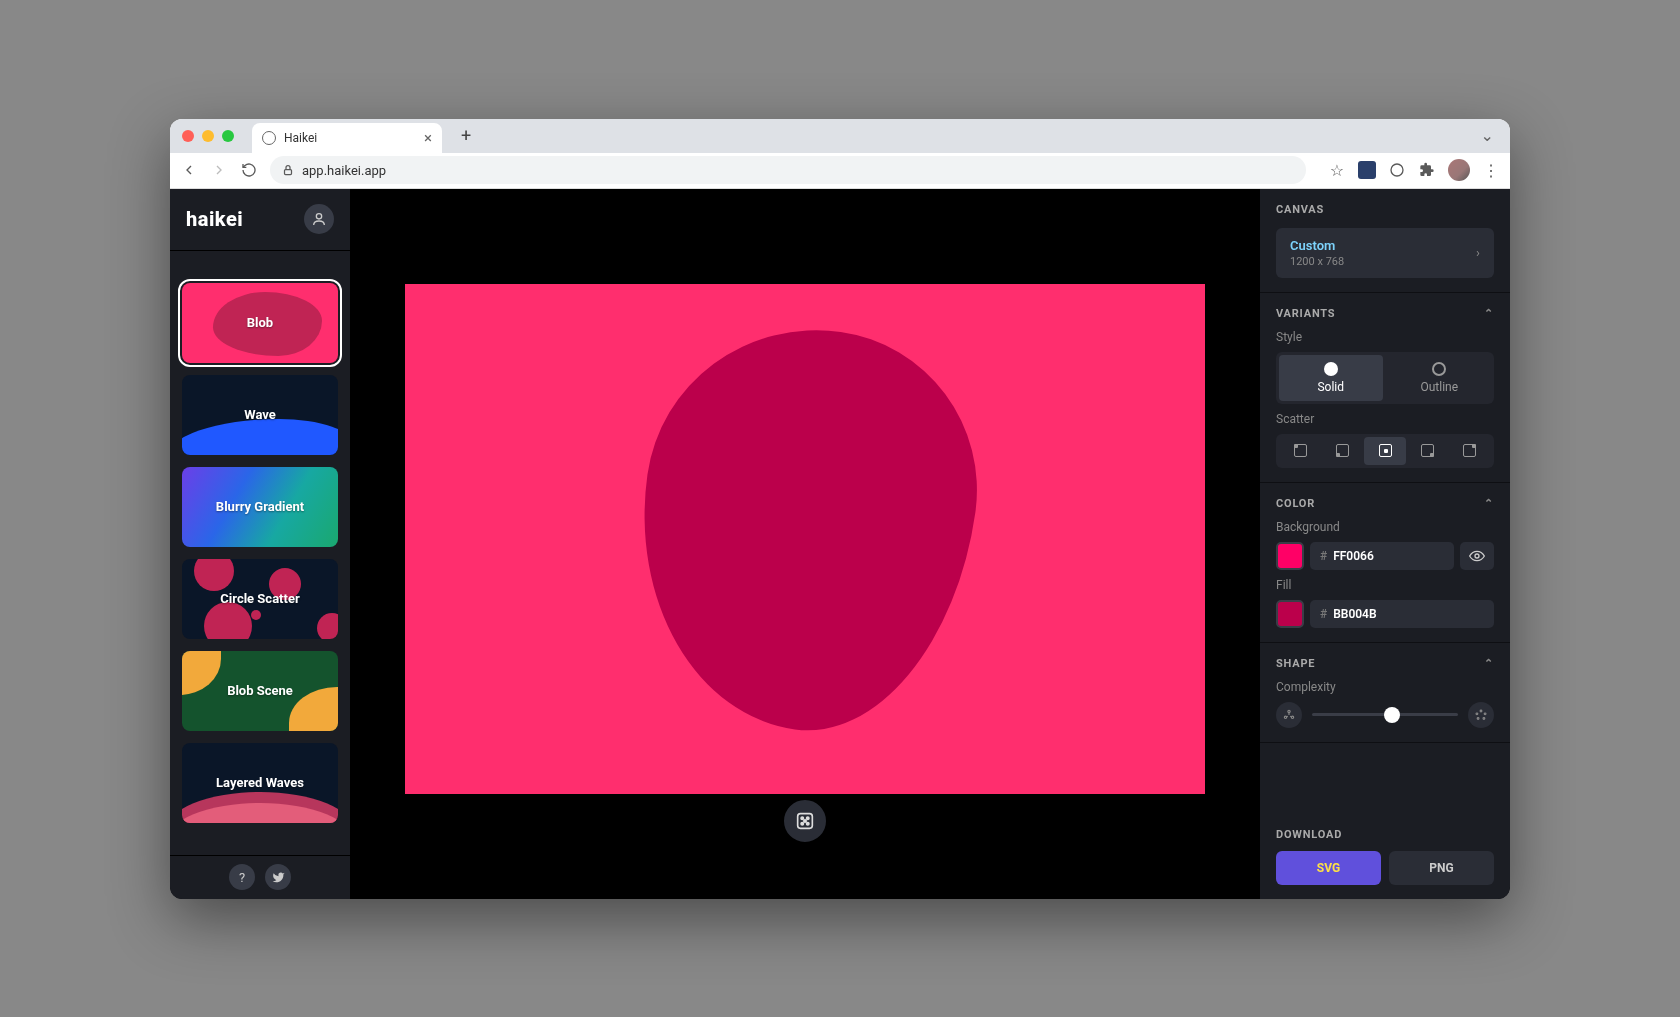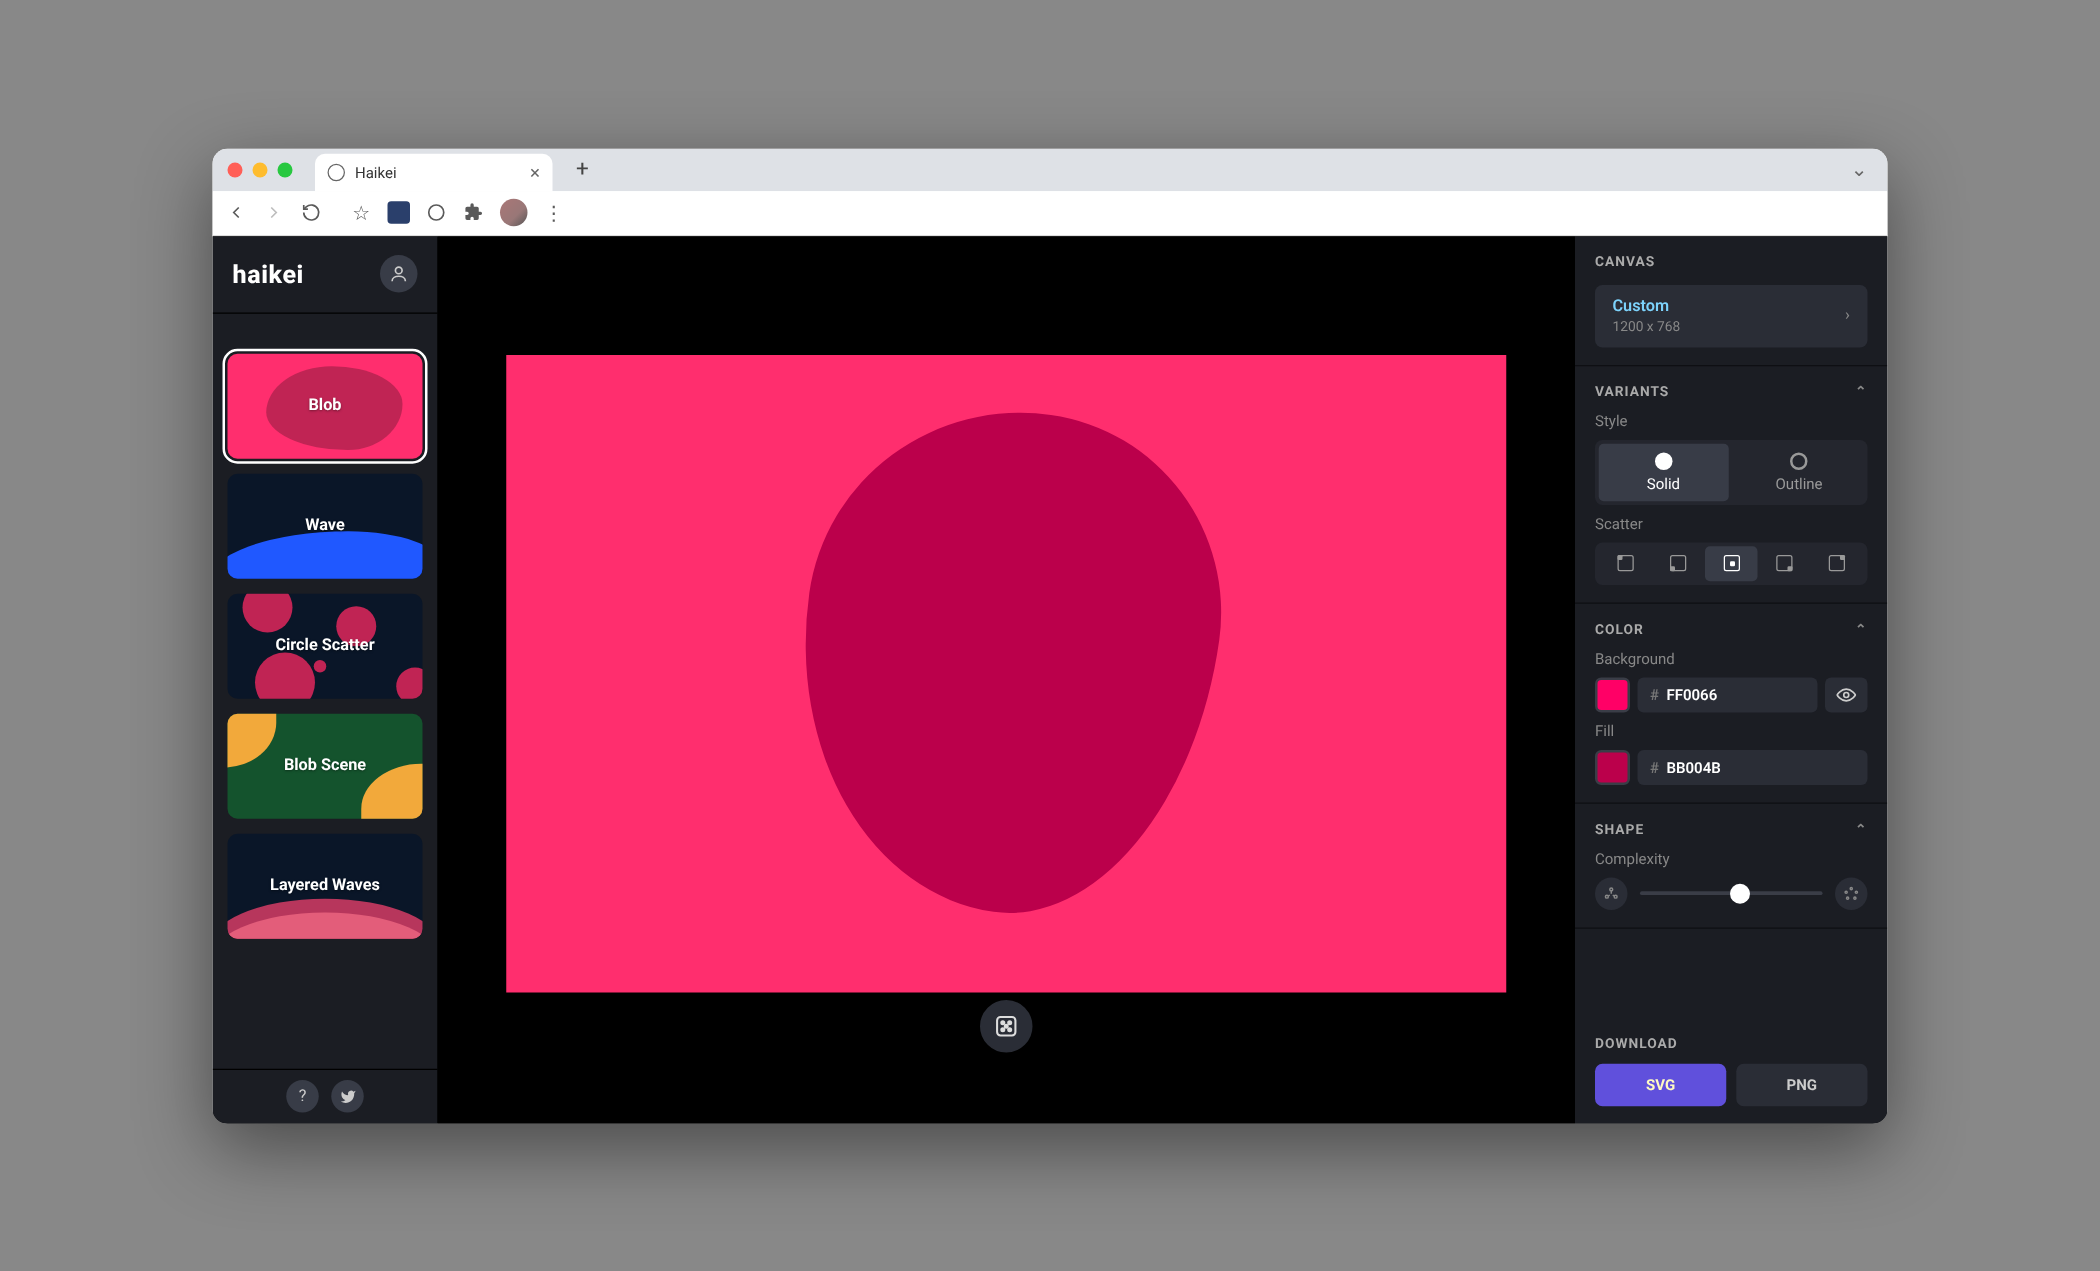--- a/index.html
+++ b/index.html
@@ -76,21 +76,21 @@
 .swatch{width:28px;height:28px;border-radius:5px;cursor:pointer;border:2px solid #3a3d47}
 .hex-field{flex:1;background:#2a2d36;border-radius:5px;height:28px;display:flex;align-items:center;padding:0 10px;gap:6px;color:#fff;font-size:12px;font-weight:600}
 .hex-hash{color:#777}
 .eye-btn{width:34px;height:28px;background:#2a2d36;border-radius:5px;display:flex;align-items:center;justify-content:center;cursor:pointer}
 .slider-row{display:flex;align-items:center;gap:10px}
 .slider-end{width:26px;height:26px;border-radius:50%;background:#2a2d36;display:flex;align-items:center;justify-content:center}
 .slider-track{flex:1;height:3px;background:#3a3d47;border-radius:2px;position:relative}
 .slider-thumb{position:absolute;top:50%;transform:translate(-50%,-50%);width:16px;height:16px;border-radius:50%;background:#fff;left:55%}
 .dl-row{display:flex;gap:8px}
 .dl-btn{flex:1;height:34px;border-radius:6px;display:flex;align-items:center;justify-content:center;font-weight:700;font-size:12px;cursor:pointer}
-.dl-svg{background:#6050dc;color:#fef9c3}
+.dl-svg{background:#6050dc;color:#fde047}
 .dl-png{background:#2a2d36;color:#ccc}
 .chev{color:#888}
 svg{display:block}
 </style>
 </head>
 <body>
 
 <div class="browser-window">
 
   <div class="titlebar">
@@ -119,20 +119,27 @@
         <svg width="16" height="16" viewBox="0 0 24 24" fill="none" stroke="currentColor" stroke-width="2">
           <polyline points="9 18 15 12 9 6"></polyline>
         </svg>
       </span>
     <span class="nav-ico">
         <svg width="16" height="16" viewBox="0 0 24 24" fill="none" stroke="currentColor" stroke-width="2">
           <path d="M3 12a9 9 0 1 0 3-6.7L3 8"></path>
           <polyline points="3 3 3 8 8 8"></polyline>
         </svg>
       </span>
+    <div class="url-field">
+      <svg class="lock" viewBox="0 0 24 24" fill="none" stroke="#5a5a5a" stroke-width="2.5">
+          <rect x="5" y="11" width="14" height="10" rx="2"></rect>
+          <path d="M8 11V7a4 4 0 0 1 8 0v4"></path>
+        </svg>
+      <span>app.haikei.app</span>
+    </div>
     <div class="addr-right">
       <span class="nav-ico">☆</span>
       <span class="ext-ico" style="background:#2a3f6b"></span>
       <span class="nav-ico">
           <svg width="16" height="16" viewBox="0 0 24 24" fill="none" stroke="currentColor" stroke-width="2">
             <circle cx="12" cy="12" r="9"></circle>
           </svg>
         </span>
       <span class="nav-ico">
           <svg width="16" height="16" viewBox="0 0 24 24" fill="currentColor">
@@ -156,20 +163,23 @@
             </svg>
         </span>
       </div>
       <div class="gen-list">
         <div class="gen-card gen-blob active">
           <span class="gen-label">Blob</span>
         </div>
         <div class="gen-card gen-wave">
           <span class="gen-label">Wave</span>
         </div>
+        <div class="gen-card gen-grad">
+          <span class="gen-label">Blurry Gradient</span>
+        </div>
         <div class="gen-card gen-circle">
           <span class="c" style="left:8%;top:-10%;width:40px;height:40px"></span>
           <span class="c" style="left:56%;top:12%;width:32px;height:32px"></span>
           <span class="c" style="left:14%;bottom:-14%;width:48px;height:48px"></span>
           <span class="c" style="right:-6%;bottom:-6%;width:30px;height:30px"></span>
           <span class="c" style="left:44%;top:64%;width:10px;height:10px"></span>
           <span class="gen-label">Circle Scatter</span>
         </div>
         <div class="gen-card gen-bscene">
           <span class="s" style="left:-20%;top:-20%;width:70px;height:60px;border-radius:0 0 60% 0"></span>

